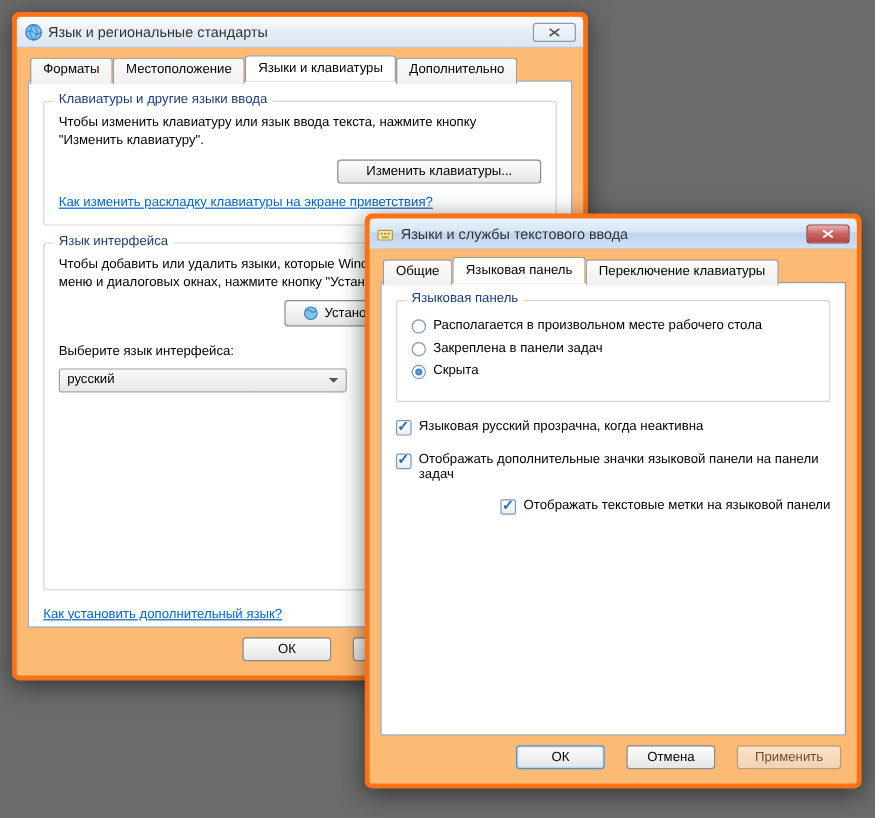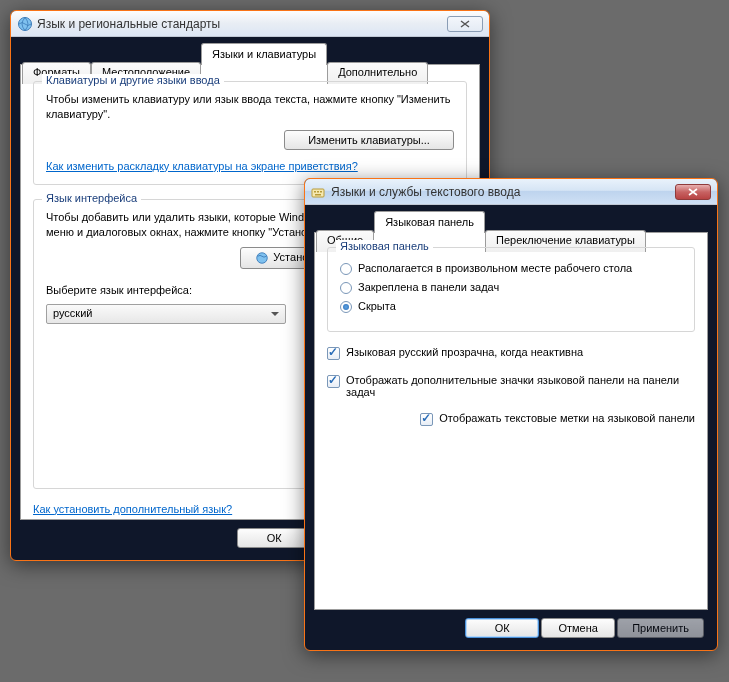--- a/index.html
+++ b/index.html
@@ -11,22 +11,22 @@
   font-size: 11px;
   width: 729px;
   height: 682px;
   overflow: hidden;
   position: relative;
 }
 
 
 .window {
   position: absolute;
-  background: #0f172a;
-  border: 1px solid #f97316;
+  background: #fdba74;
+  border: 4px solid #f97316;
   border-radius: 6px;
   box-shadow: 0 4px 20px rgba(0,0,0,0.5);
 }
 .titlebar {
   height: 26px;
   background: linear-gradient(to bottom, #fdfdfd 0%, #e8edf4 50%, #dce6f4 100%);
   border-top-left-radius: 5px;
   border-top-right-radius: 5px;
   display: flex;
   align-items: center;
@@ -81,21 +81,21 @@
   border: 1px solid #9c9c9c;
   border-bottom: none;
   background: linear-gradient(to bottom, #fbfbfb 0%, #f0f0f0 100%);
   padding: 3px 10px 3px 10px;
   font-size: 11px;
   border-top-left-radius: 3px;
   border-top-right-radius: 3px;
   margin-right: 0px;
   position: relative;
   cursor: default;
-  top: 19px;
+  top: 2px;
 }
 .tab.active {
   background: #fff;
   top: 0px;
   padding-top: 4px;
   padding-bottom: 5px;
   z-index: 2;
 }
 .tabpage {
   border: 1px solid #9c9c9c;
@@ -216,21 +216,21 @@
   left: 0;
   top: -3px;
   font-size: 12px;
   color: #2a6db8;
   font-weight: bold;
 }
 
 .btnrow {
   display: flex;
   justify-content: flex-end;
-  gap: 2px;
+  gap: 18px;
   padding: 8px 4px 2px 4px;
 }
 
 .globe-icon svg, .langbar-icon svg { display:block; }
 
 
 #win1 { left: 10px; top: 10px; width: 480px; }
 #win2 { left: 304px; top: 178px; width: 414px; }
 
 #win1 .tabpage { height: 456px; }

